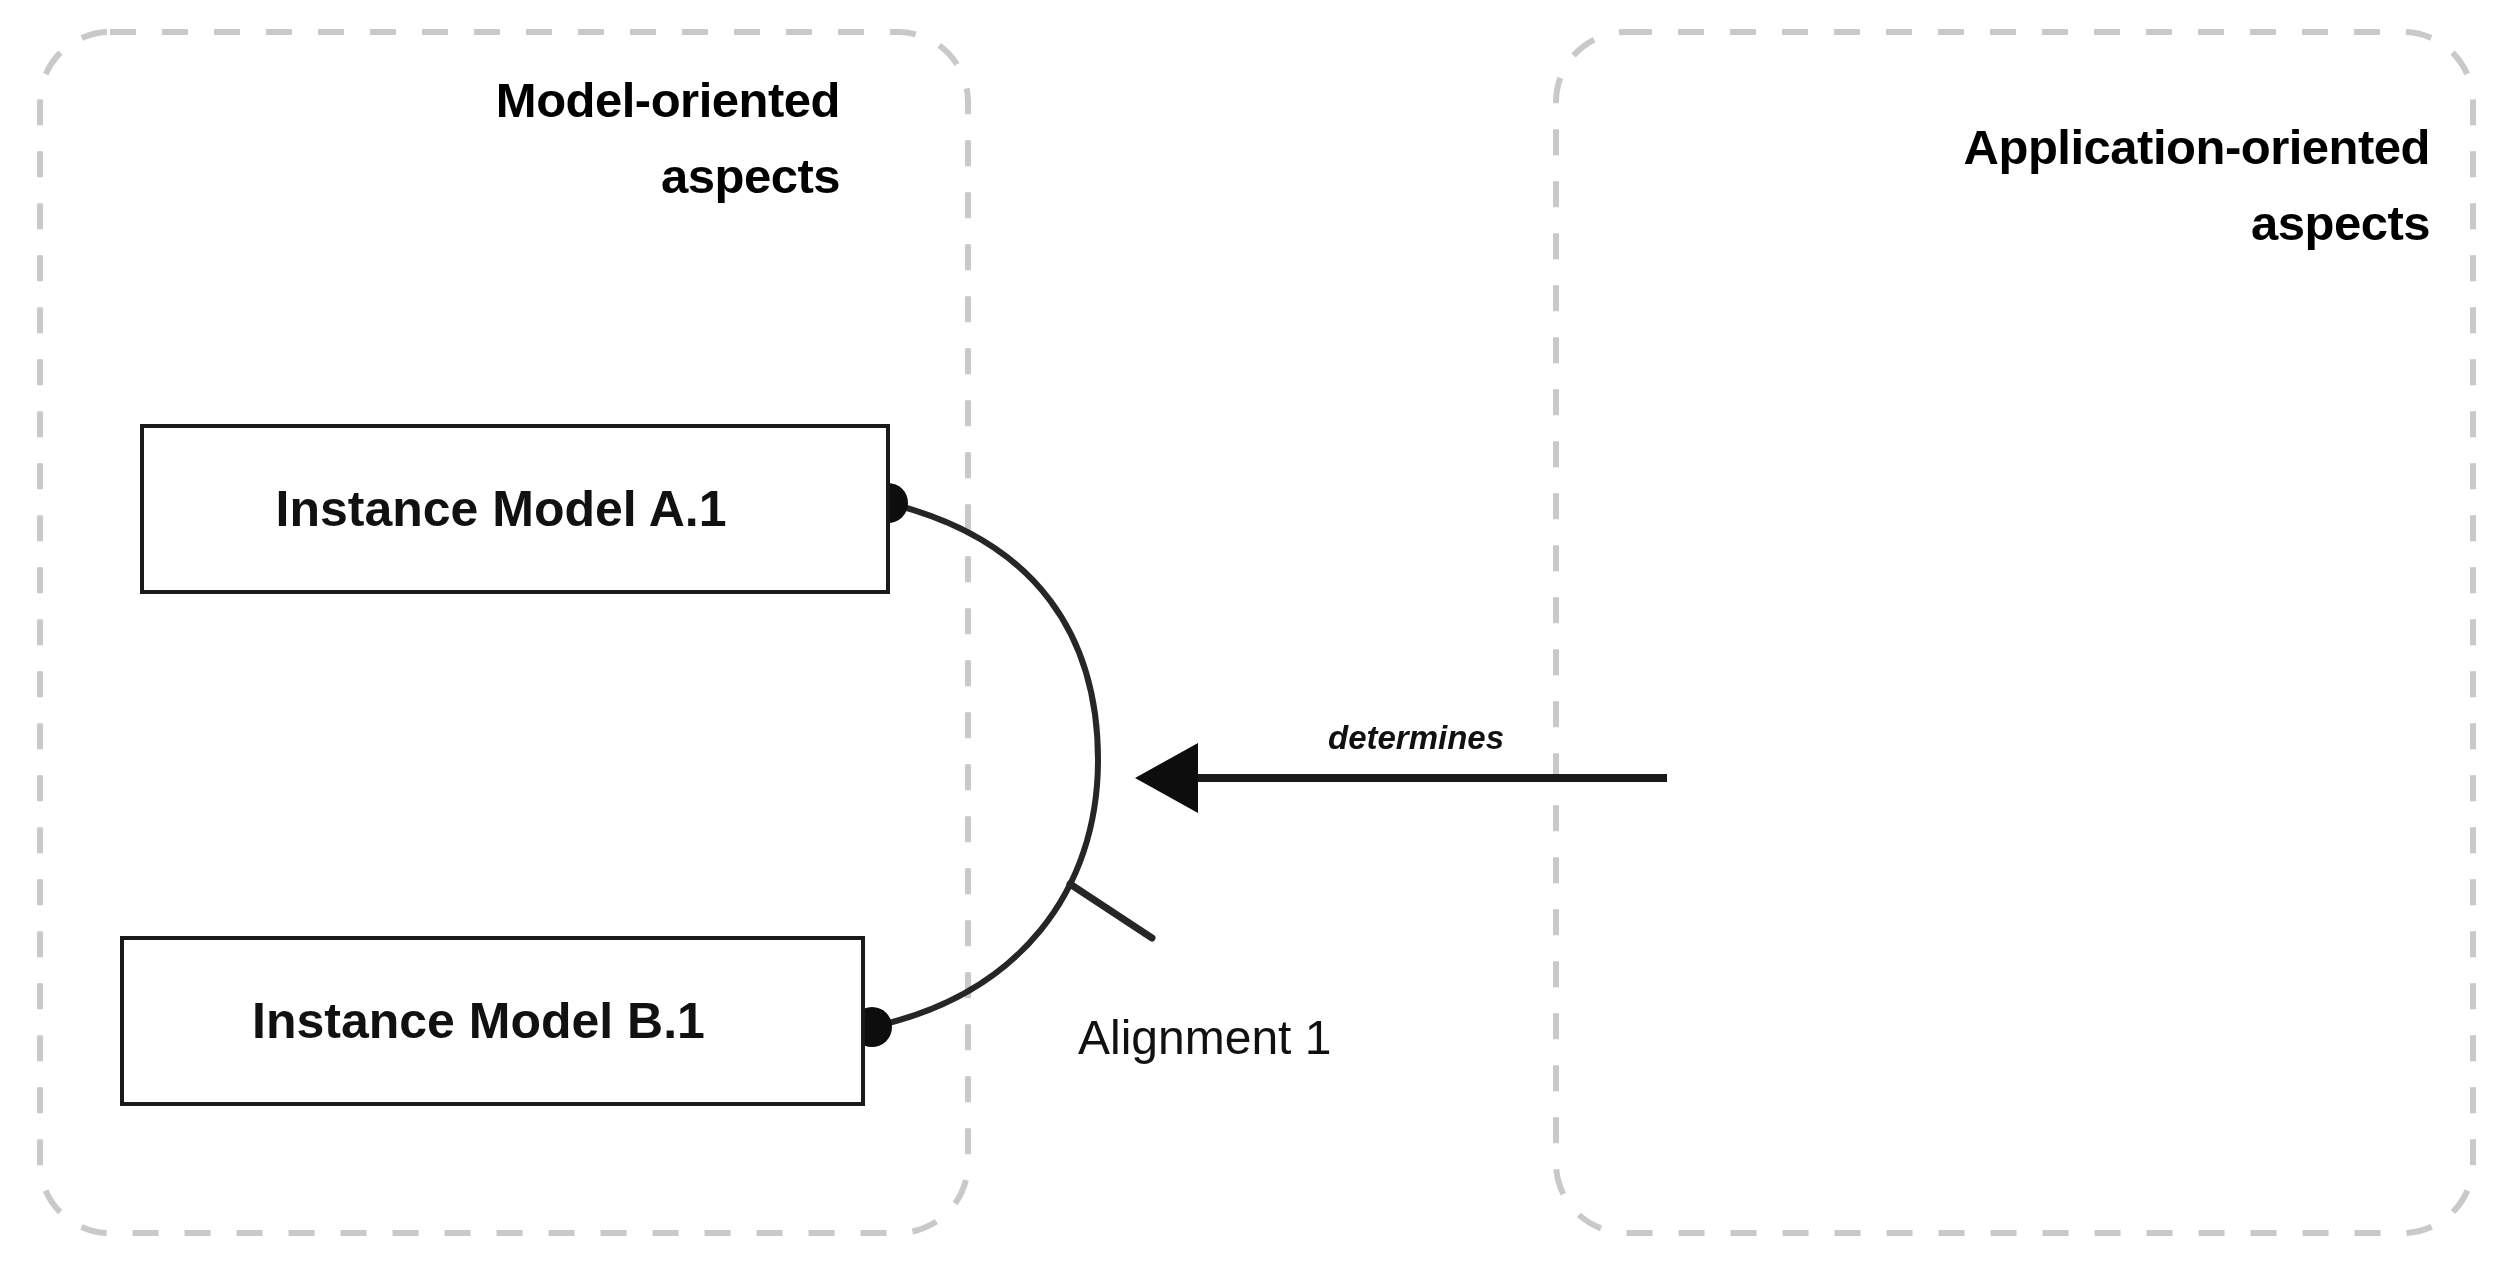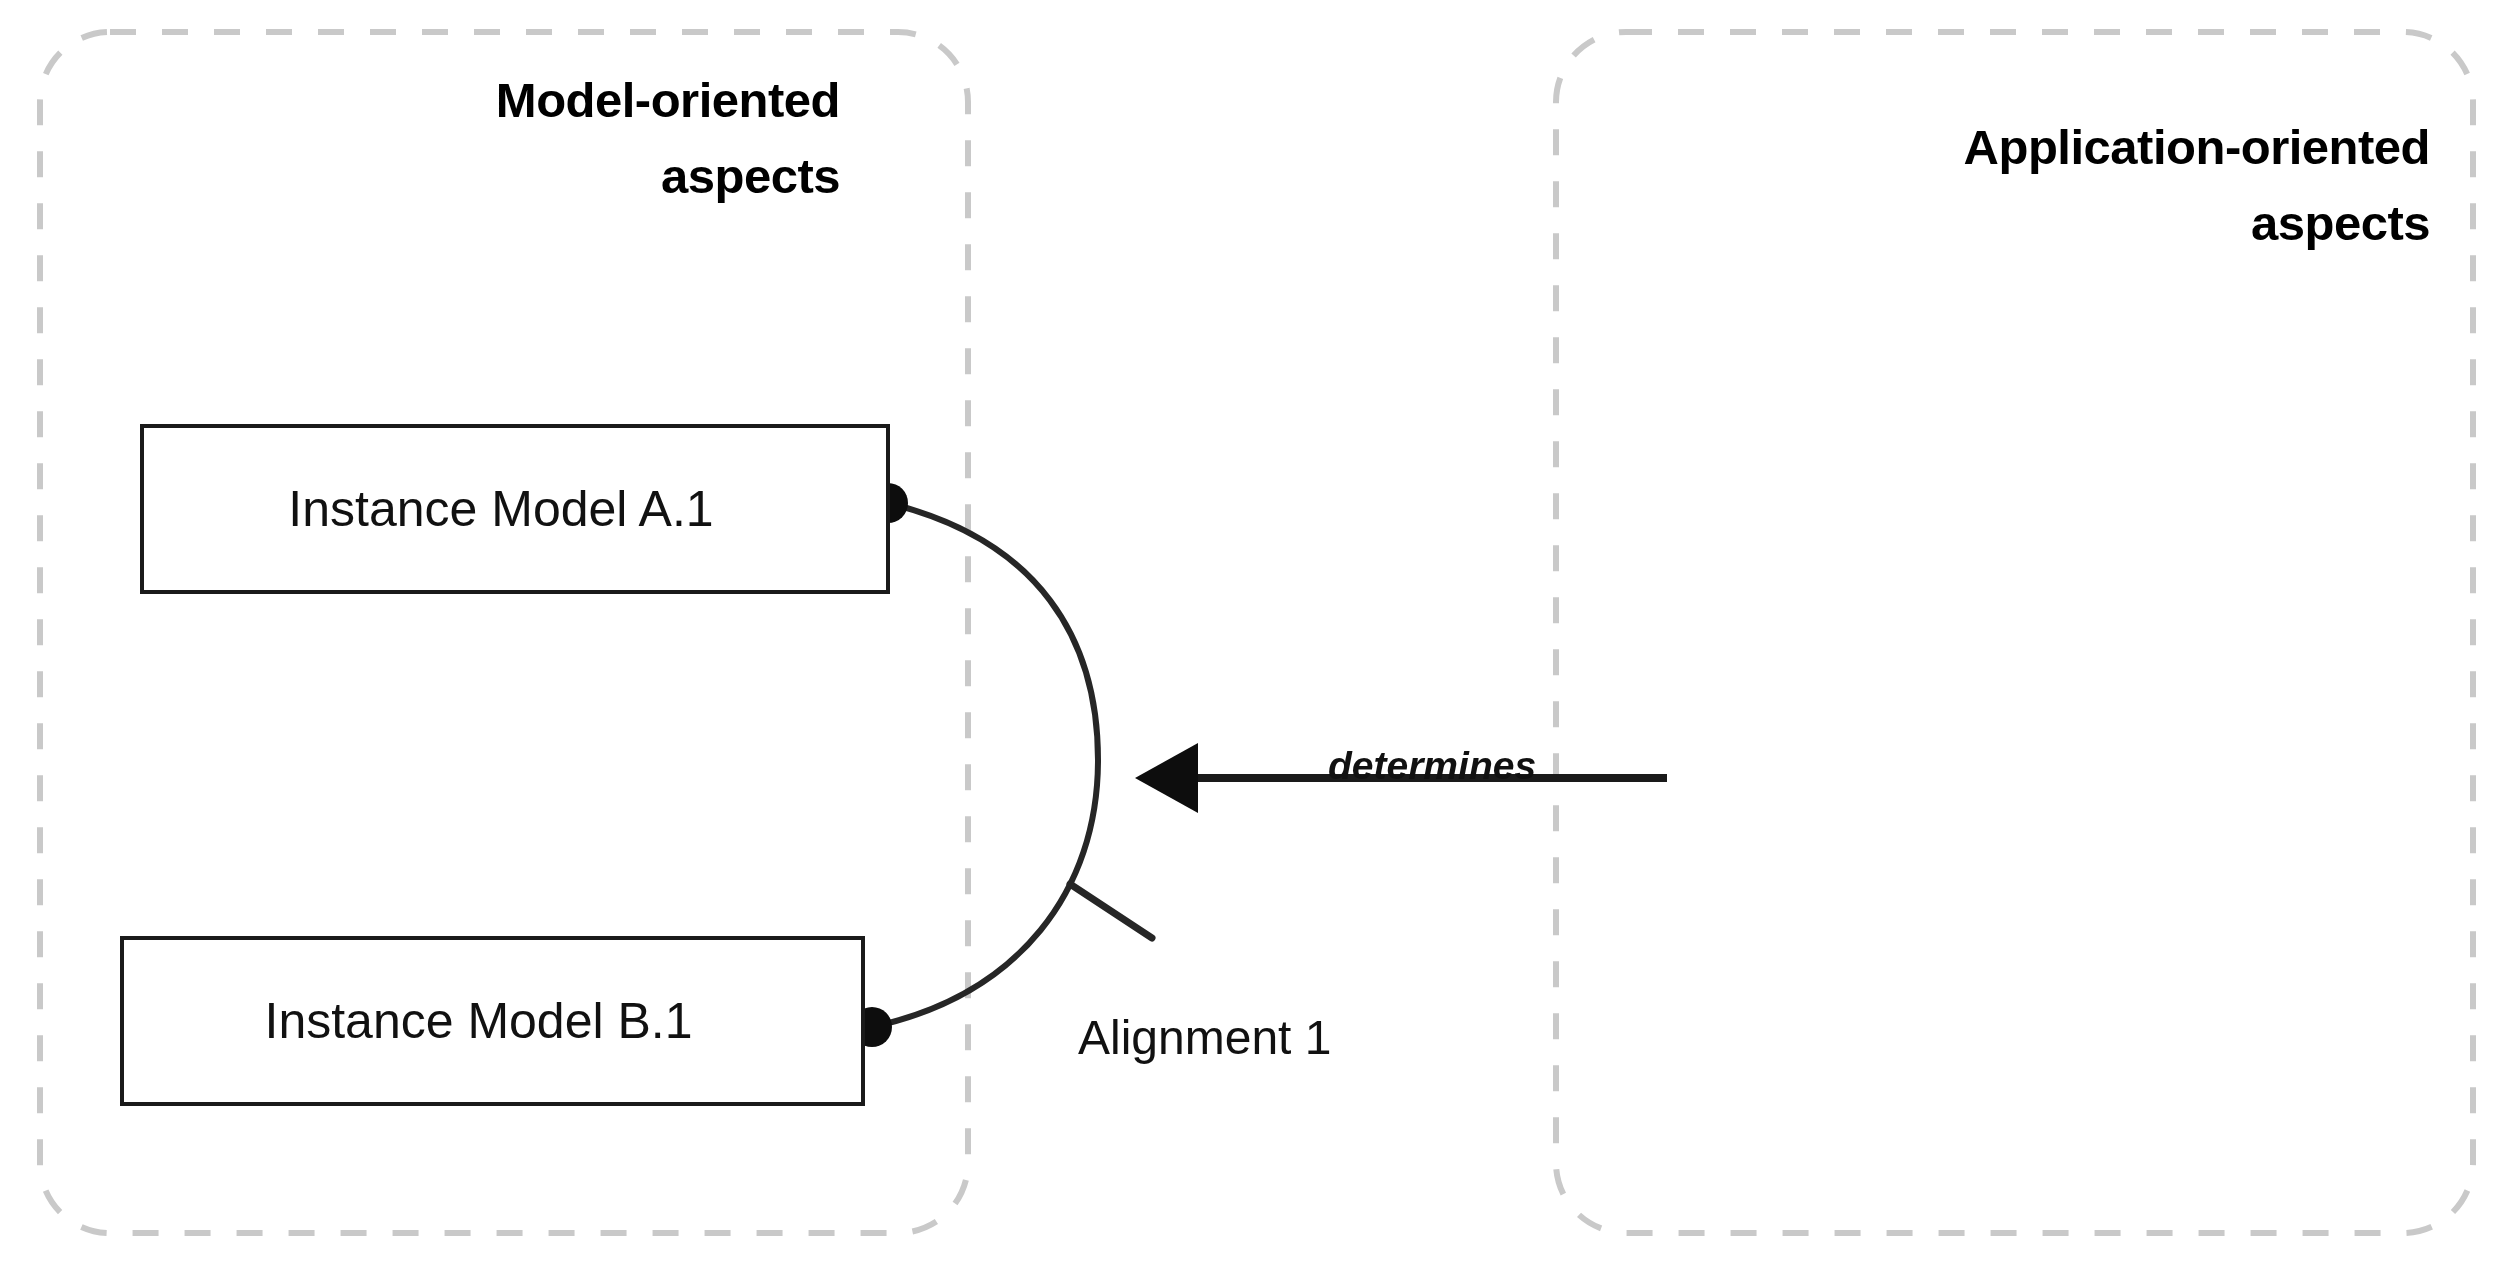--- a/index.html
+++ b/index.html
@@ -54,20 +54,21 @@
     border: 4px solid #1a1a1a;
     display: flex;
     align-items: center;
     justify-content: center;
   }
   .node-label {
     font-size: 50px;
     line-height: 54px;
     color: #111111;
     white-space: nowrap;
+    font-weight: bold;
   }
   #node-instance-a {
     left: 140px;
     top: 424px;
     width: 750px;
     height: 170px;
   }
   #node-instance-a .node-label { transform: translateX(-14px); }
   #node-instance-b {
     left: 120px;
@@ -84,23 +85,23 @@
   }
   .free-label {
     position: absolute;
     font-size: 46px;
     line-height: 52px;
     color: #111111;
     white-space: nowrap;
   }
   #label-determines {
     left: 1328px;
-    top: 740px;
+    top: 712px;
     font-style: italic;
-    font-size: 39px;
+    font-size: 33px;
     font-weight: 600;
   }
   #label-alignment-1 {
     left: 1078px;
     top: 1012px;
     font-size: 48px;
   }
 </style>
 </head>
 <body>

